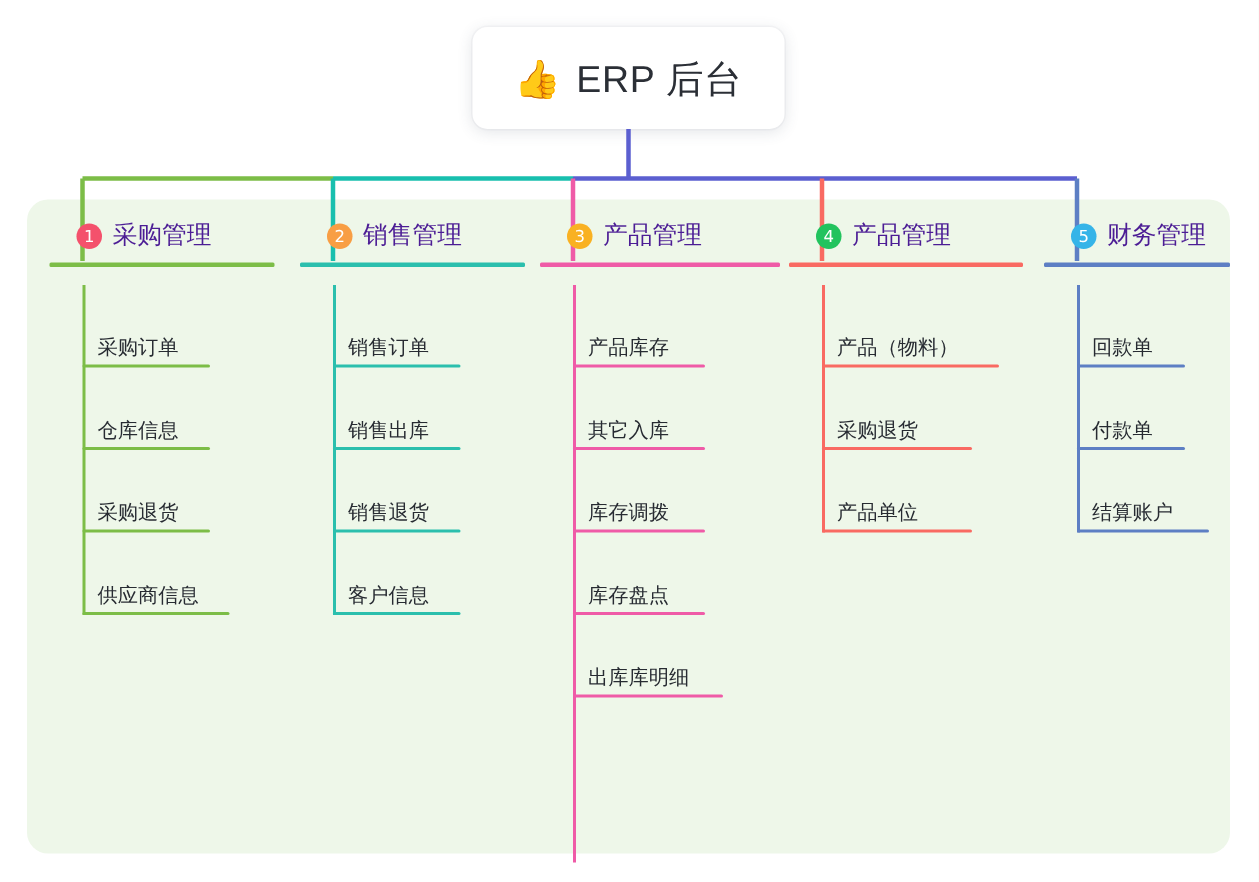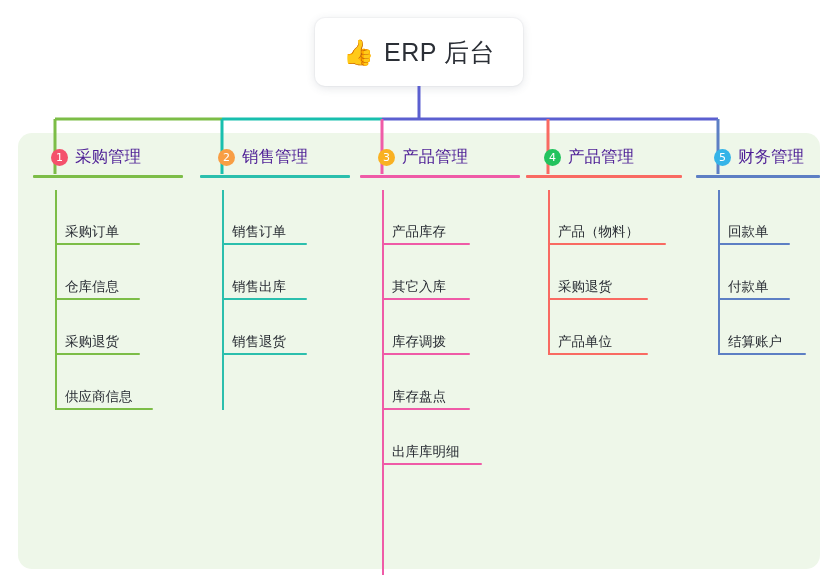--- a/index.html
+++ b/index.html
@@ -205,20 +205,24 @@
             <div class="leaf-rule" style="background: rgb(43, 191, 173); width: 85px;"></div>
           </div>
           <div class="leaf">
             <span class="leaf-label">销售出库</span>
             <div class="leaf-rule" style="background: rgb(43, 191, 173); width: 85px;"></div>
           </div>
           <div class="leaf">
             <span class="leaf-label">销售退货</span>
             <div class="leaf-rule" style="background: rgb(43, 191, 173); width: 85px;"></div>
           </div>
+          <div class="leaf">
+            <span class="leaf-label">客户信息</span>
+            <div class="leaf-rule" style="background: rgb(43, 191, 173); width: 85px;"></div>
+          </div>
         </div>
       </div>
       <div class="col" style="left: 360px; width: 160px;">
         <div class="col-head">
           <span class="badge" style="background: rgb(249, 177, 34);">3</span>
           <span class="col-title">产品管理</span>
         </div>
         <div class="col-rule" style="background: rgb(239, 91, 167); width: 160px;"></div>
         <div class="leaves">
           <div class="spine" style="background: rgb(239, 91, 167); height: 385px;"></div>

